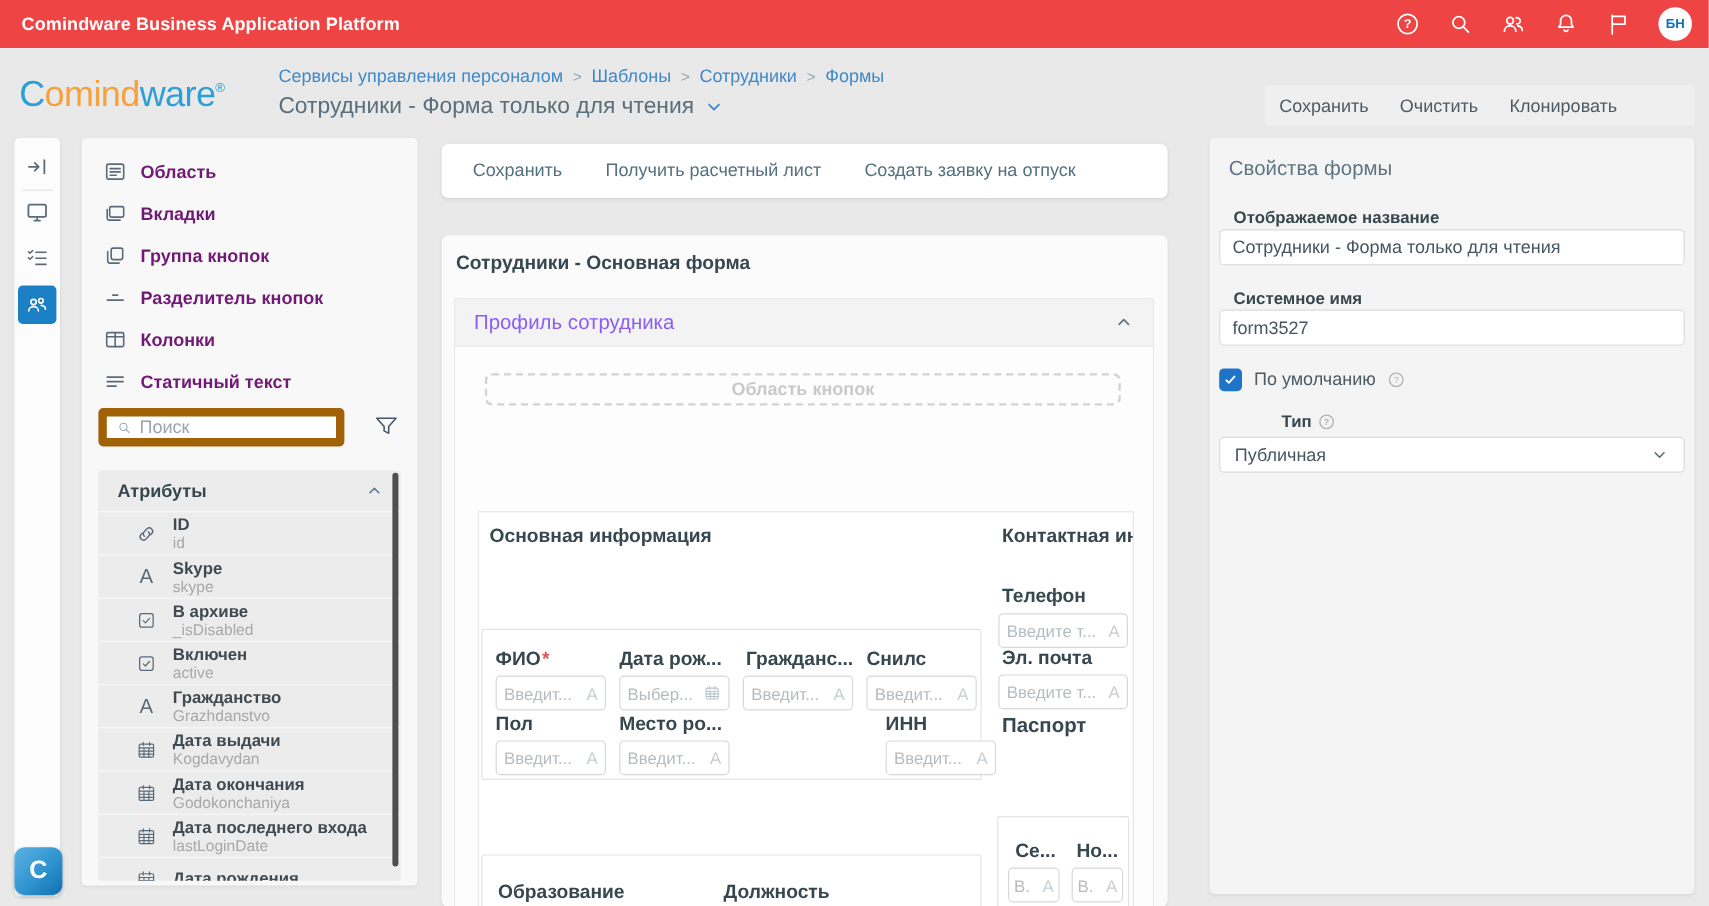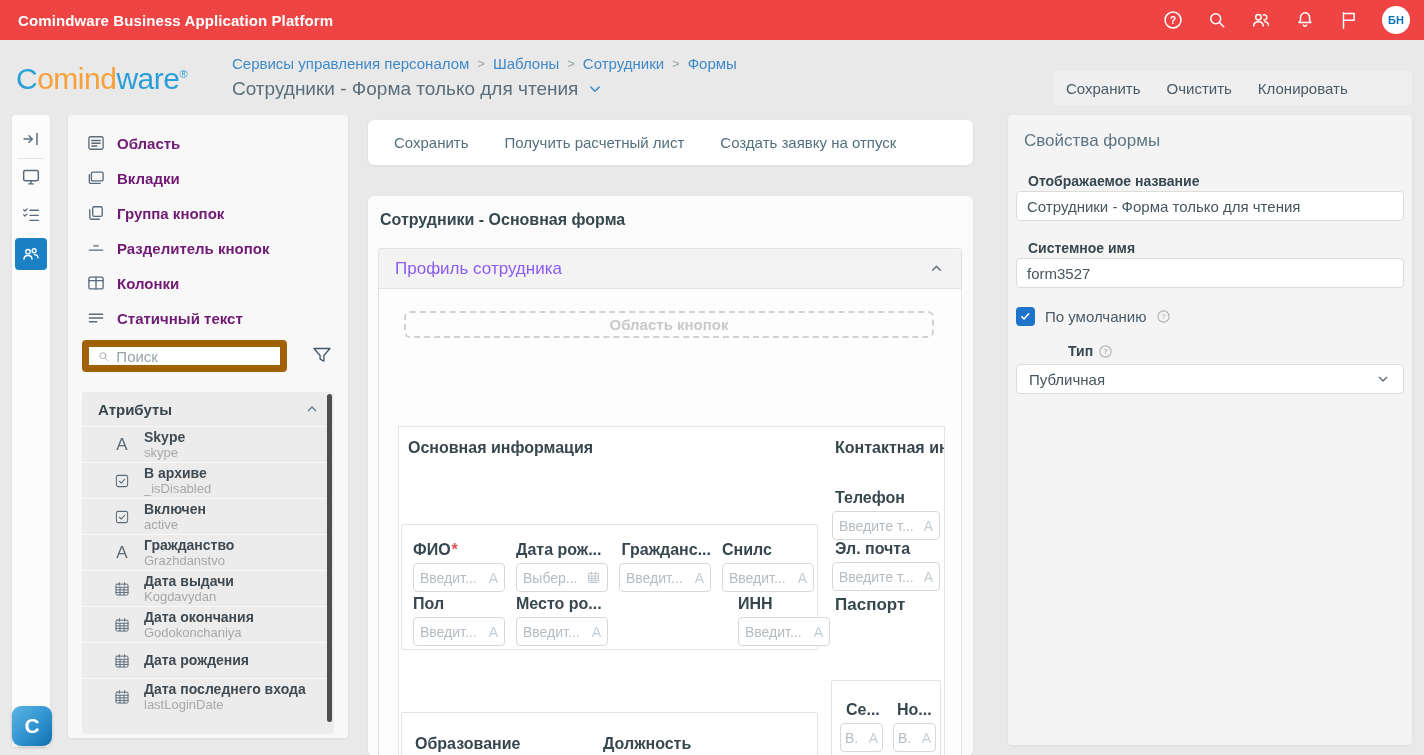--- a/index.html
+++ b/index.html
@@ -248,20 +248,32 @@
 
   <div class="attr-box">
     <div class="attr-head">
       <span class="t">Атрибуты</span>
       <svg class="icn" width="16" height="16" viewBox="0 0 24 24" style="color:#5b7c9c;stroke-width:2">
           <path d="M6.5 14.5L12 9l5.5 5.5"></path>
         </svg>
     </div>
     <div class="attr-row">
       <div class="attr-ic">
+          <svg class="icn" width="20" height="20" viewBox="0 0 24 24" style="stroke-width:1.4">
+            <path d="M10 14.2a3.4 3.4 0 0 1 0-4.8l2.6-2.6a3.4 3.4 0 0 1 4.8 4.8l-1.2 1.2"></path>
+            <path d="M14 9.8a3.4 3.4 0 0 1 0 4.8l-2.6 2.6a3.4 3.4 0 0 1-4.8-4.8l1.2-1.2"></path>
+          </svg>
+        </div>
+      <div class="attr-txt">
+          <div class="attr-name">ID</div>
+          <div class="attr-sys">id</div>
+        </div>
+    </div>
+    <div class="attr-row">
+      <div class="attr-ic">
           <span class="a-letter">A</span>
         </div>
       <div class="attr-txt">
           <div class="attr-name">Skype</div>
           <div class="attr-sys">skype</div>
         </div>
     </div>
     <div class="attr-row">
       <div class="attr-ic">
           <svg class="icn" width="18" height="18" viewBox="0 0 24 24" style="stroke-width:1.4">
@@ -320,34 +332,34 @@
         </div>
     </div>
     <div class="attr-row">
       <div class="attr-ic">
           <svg class="icn" width="18" height="18" viewBox="0 0 24 24" style="stroke-width:1.3">
             <rect x="4" y="5.5" width="16" height="14.5" rx="1.5"></rect>
             <path d="M8.5 3.5v3.5M15.5 3.5v3.5M4 9.7h16M9.3 9.7V20M14.7 9.7V20M4 13.2h16M4 16.6h16"></path>
           </svg>
         </div>
       <div class="attr-txt">
-          <div class="attr-name">Дата рождения</div>
-          <div class="attr-sys"></div>
+          <div class="attr-name">Дата последнего входа</div>
+          <div class="attr-sys">lastLoginDate</div>
         </div>
     </div>
     <div class="attr-row">
       <div class="attr-ic">
           <svg class="icn" width="18" height="18" viewBox="0 0 24 24" style="stroke-width:1.3">
             <rect x="4" y="5.5" width="16" height="14.5" rx="1.5"></rect>
             <path d="M8.5 3.5v3.5M15.5 3.5v3.5M4 9.7h16M9.3 9.7V20M14.7 9.7V20M4 13.2h16M4 16.6h16"></path>
           </svg>
         </div>
       <div class="attr-txt">
-          <div class="attr-name">Дата последнего входа</div>
-          <div class="attr-sys">lastLoginDate</div>
+          <div class="attr-name">Дата рождения</div>
+          <div class="attr-sys"></div>
         </div>
     </div>
     <div class="attr-thumb"></div>
   </div>
 </div>
 
 <div class="abs c-toolbar">
   <span class="c-btn">Сохранить</span>
   <span class="c-btn">Получить расчетный лист</span>
   <span class="c-btn">Создать заявку на отпуск</span>

